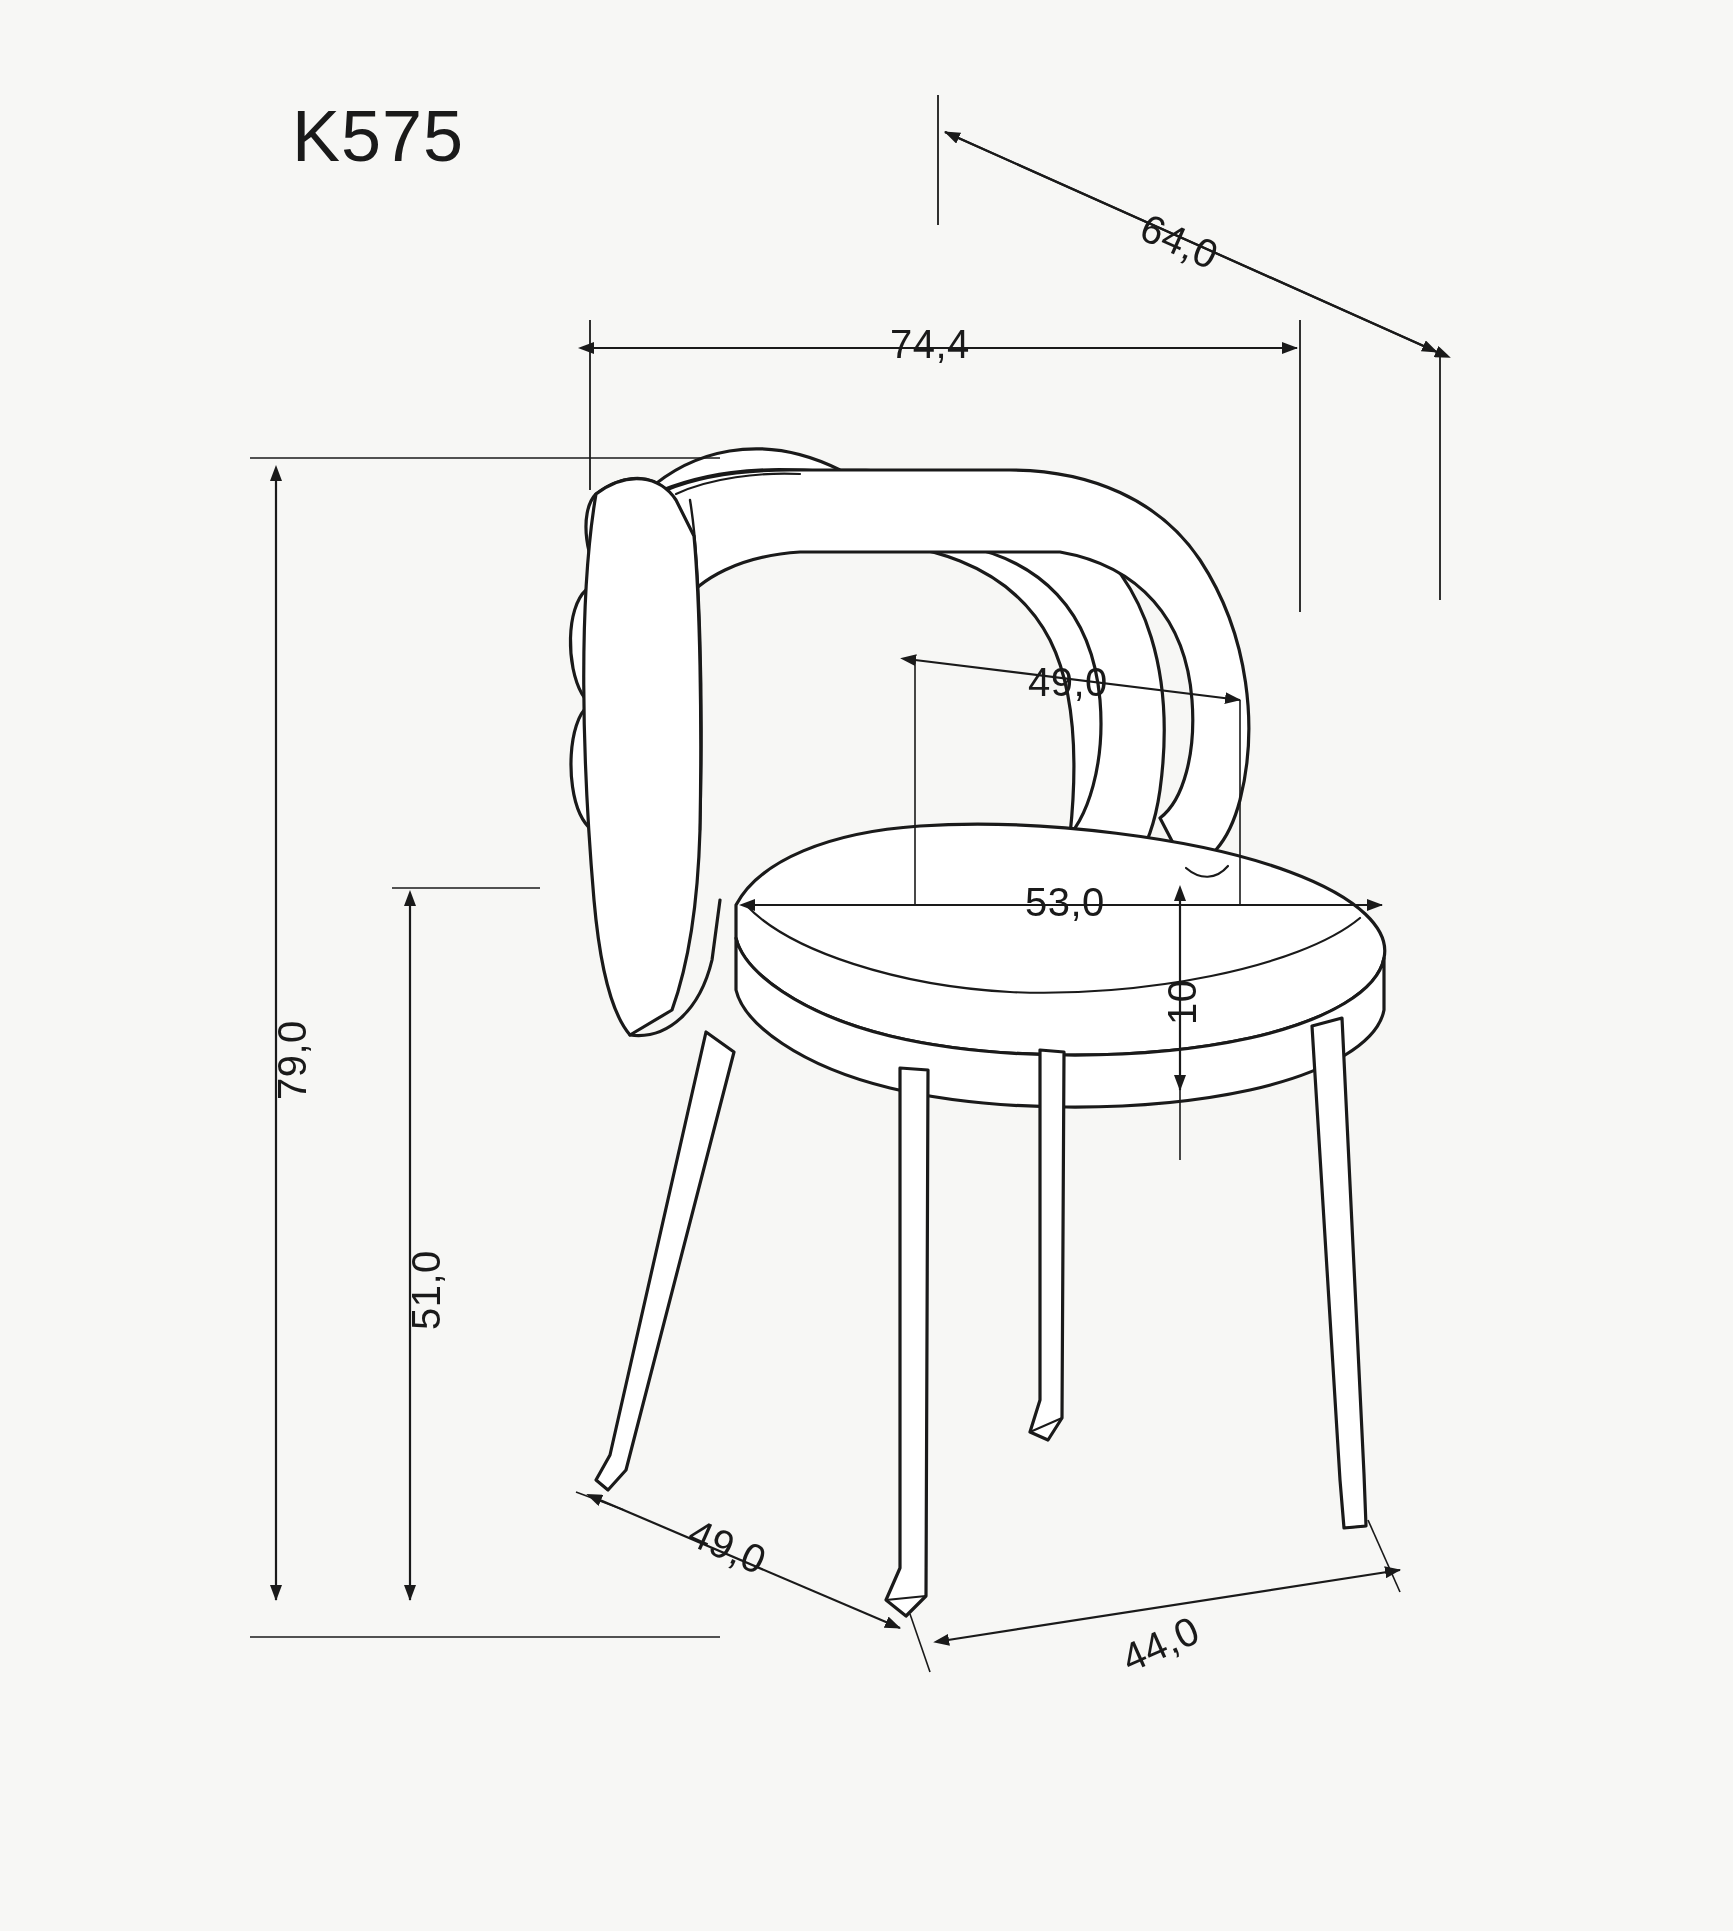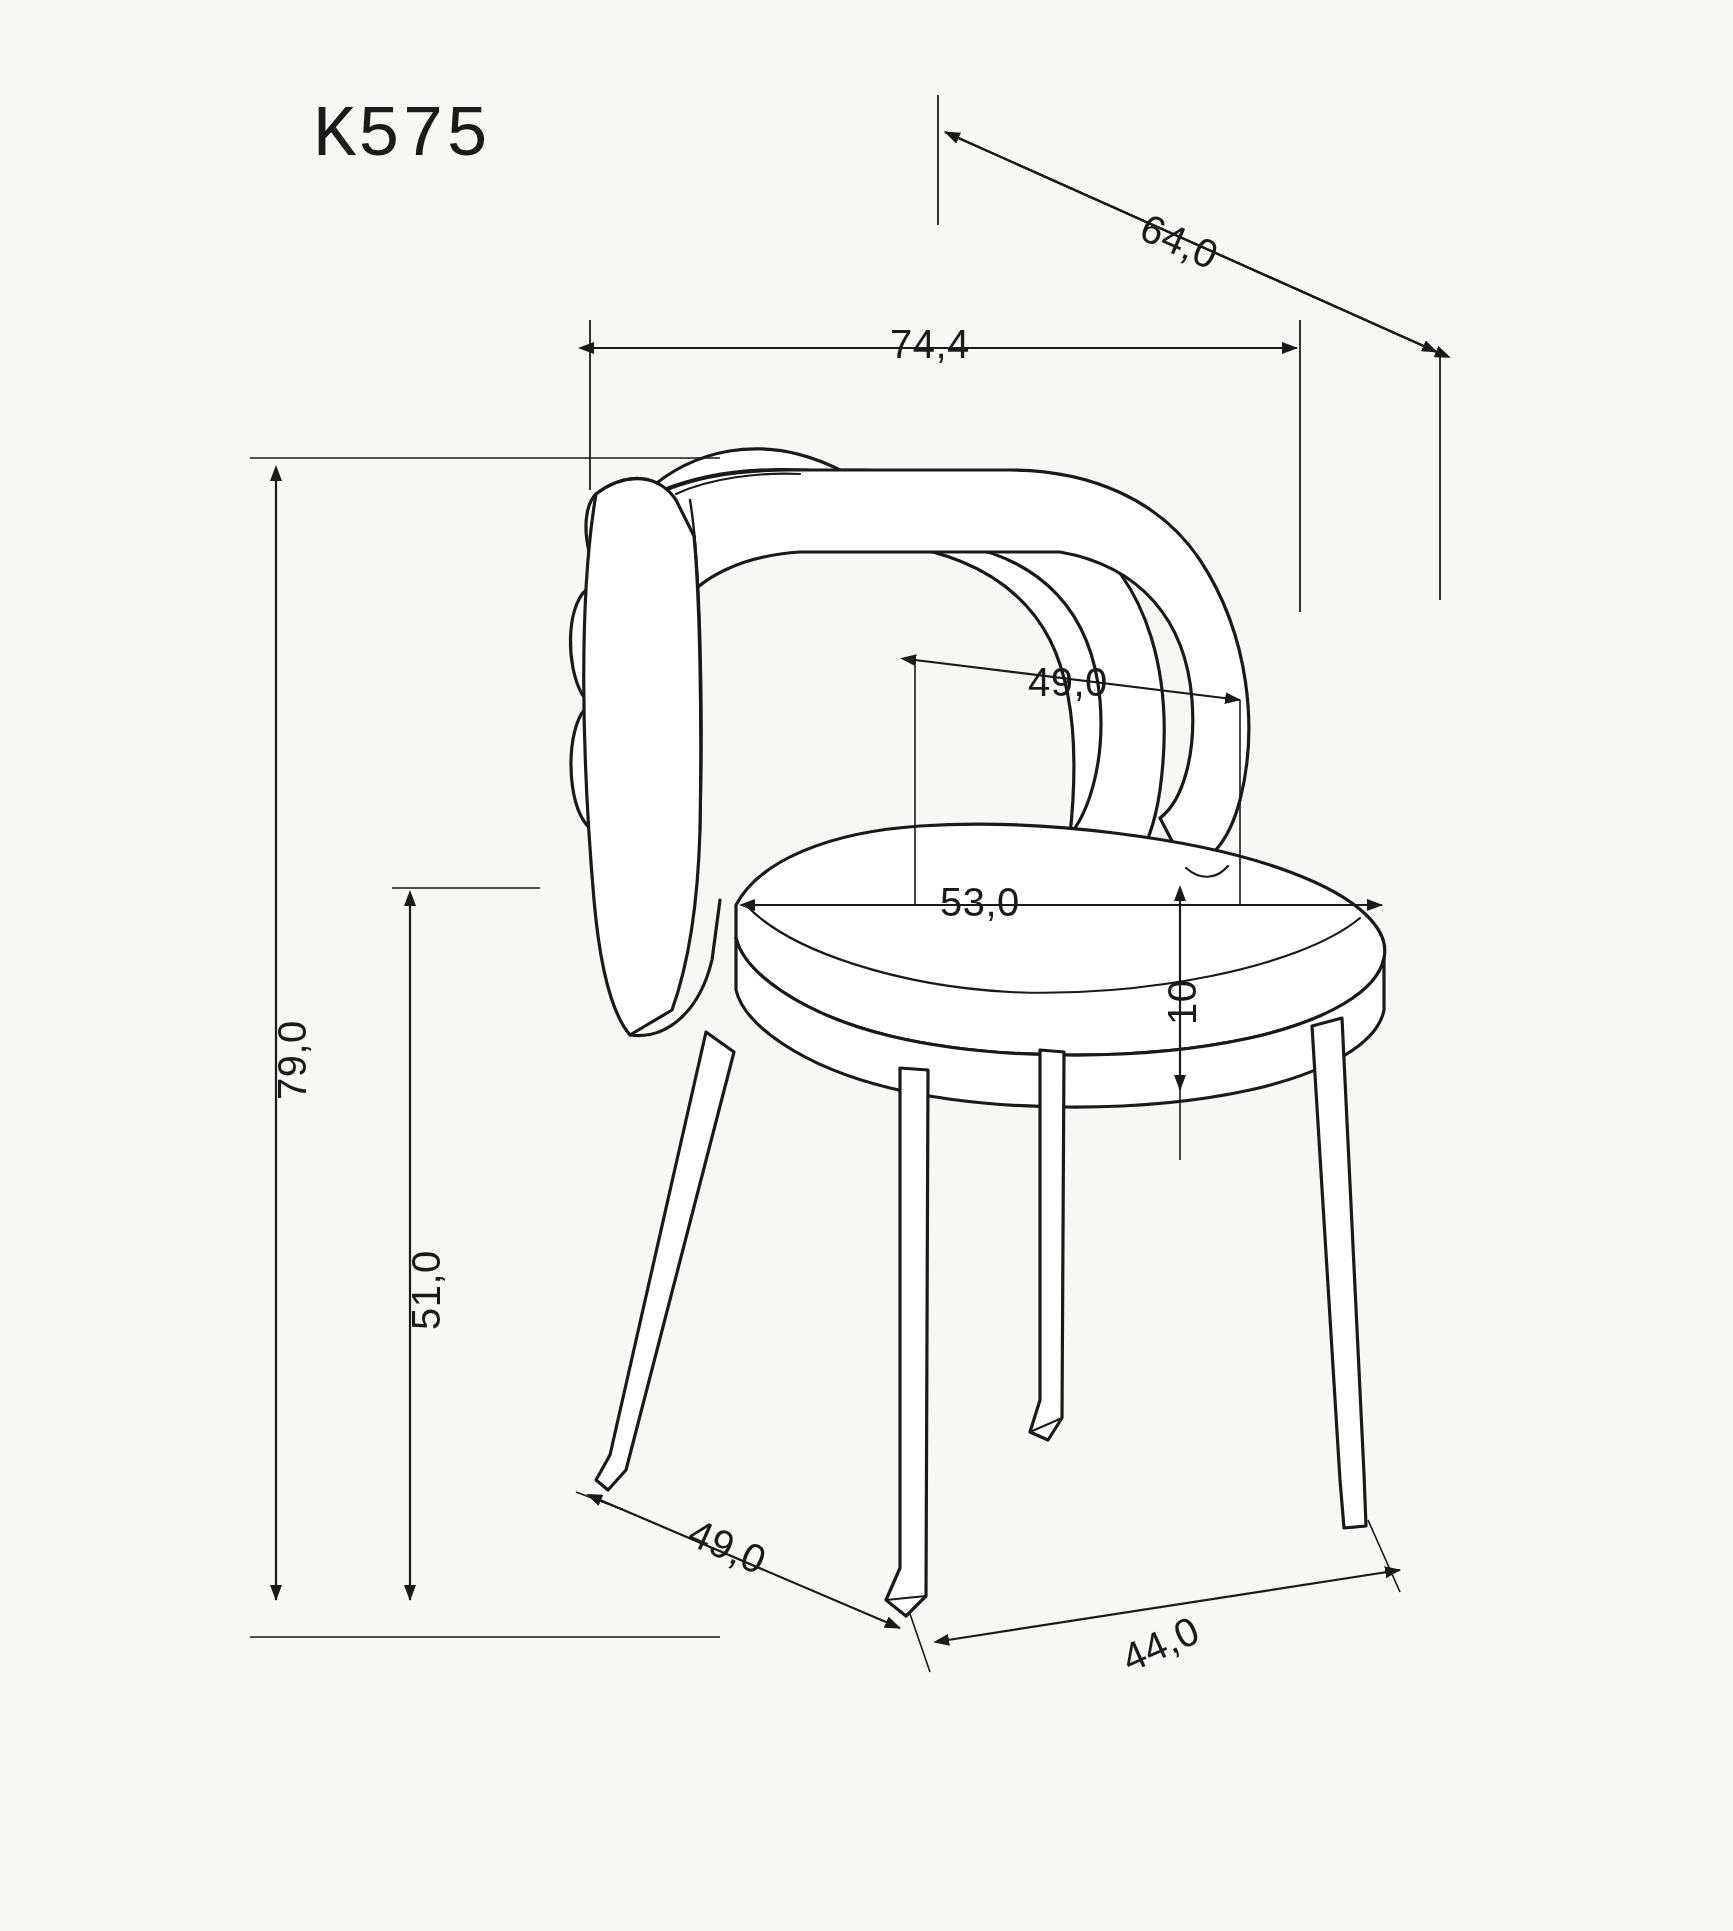--- a/index.html
+++ b/index.html
@@ -206,29 +206,29 @@
 
       <line x1="600" y1="1500" x2="900" y2="1628" marker-start="url(#arrTail)" marker-end="url(#arrHead)"></line>
       <line x1="576" y1="1492" x2="624" y2="1510" stroke-width="1.6"></line>
 
       <line x1="948" y1="1640" x2="1400" y2="1570" marker-start="url(#arrTail)" marker-end="url(#arrHead)"></line>
       <line x1="910" y1="1614" x2="930" y2="1672" stroke-width="1.6"></line>
       <line x1="1368" y1="1520" x2="1400" y2="1592" stroke-width="1.6"></line>
     </g>
   </svg>
 
-  <div class="title-label" style="left:313px; top:95px;font-family:Liberation Mono, monospace;">K575</div>
+  <div class="title-label" style="left:292px; top:95px;">K575</div>
 
   <div class="dim-label rot-slant" style="left:1152px; top:205px;">64,0</div>
 
   <div class="dim-label" style="left:890px; top:322px;">74,4</div>
 
   <div class="dim-label" style="left:1028px; top:660px;">49,0</div>
 
-  <div class="dim-label" style="left:940px; top:880px;text-align:center;">53,0</div>
+  <div class="dim-label" style="left:1025px; top:880px;text-align:center;">53,0</div>
 
   <div class="dim-label rot90" style="left:1160px; top:1025px;">10</div>
 
   <div class="dim-label rot90" style="left:270px; top:1100px;">79,0</div>
 
   <div class="dim-label rot90" style="left:404px; top:1330px;">51,0</div>
 
   <div class="dim-label rot-slant" style="left:700px; top:1510px;">49,0</div>
 
   <div class="dim-label rot-slant-neg" style="left:1115px; top:1640px;">44,0</div>

